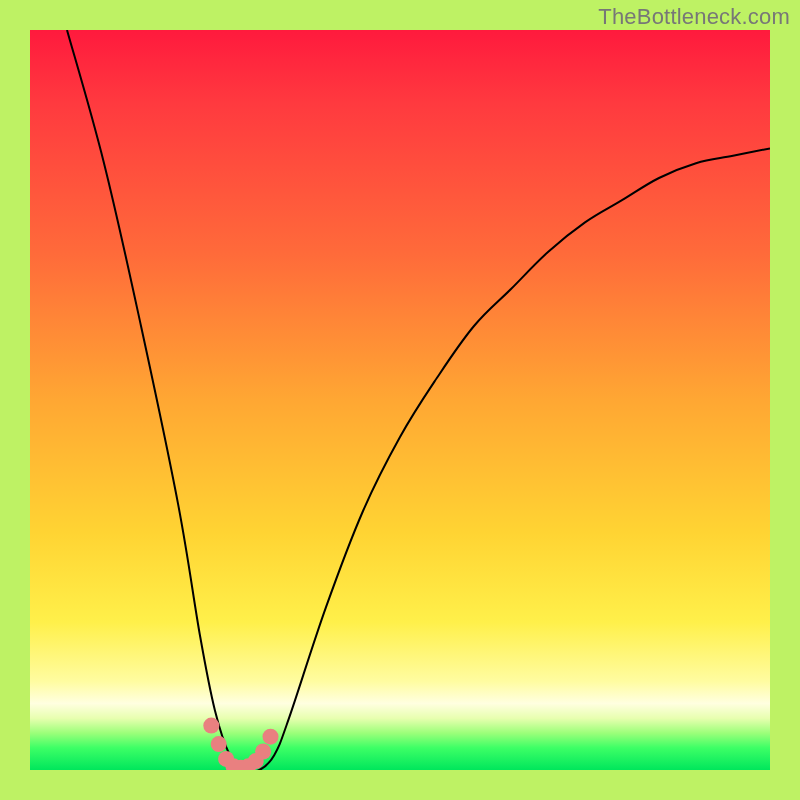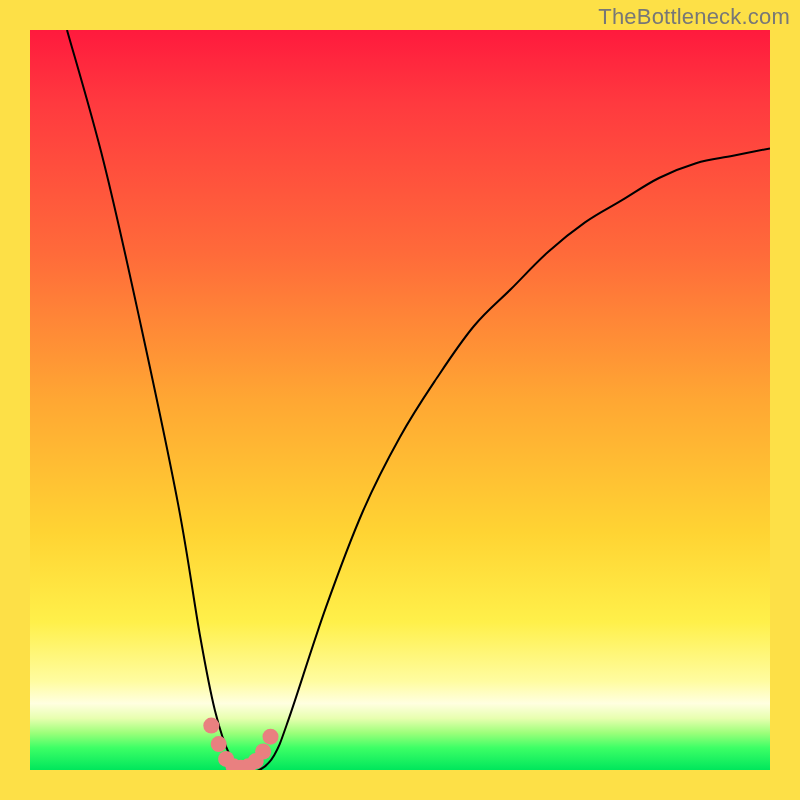--- a/index.html
+++ b/index.html
@@ -9,21 +9,21 @@
     height: 800px;
     background: #000;
     overflow: hidden;
   }
   .frame {
     position: absolute;
     left: 0;
     top: 0;
     width: 800px;
     height: 800px;
-    background: #fde047;
+    background: #bef264;
   }
   .plot {
     position: absolute;
     left: 30px;
     top: 30px;
     width: 740px;
     height: 740px;
     
     background: linear-gradient(to bottom,
       #ff1a3d 0%,

